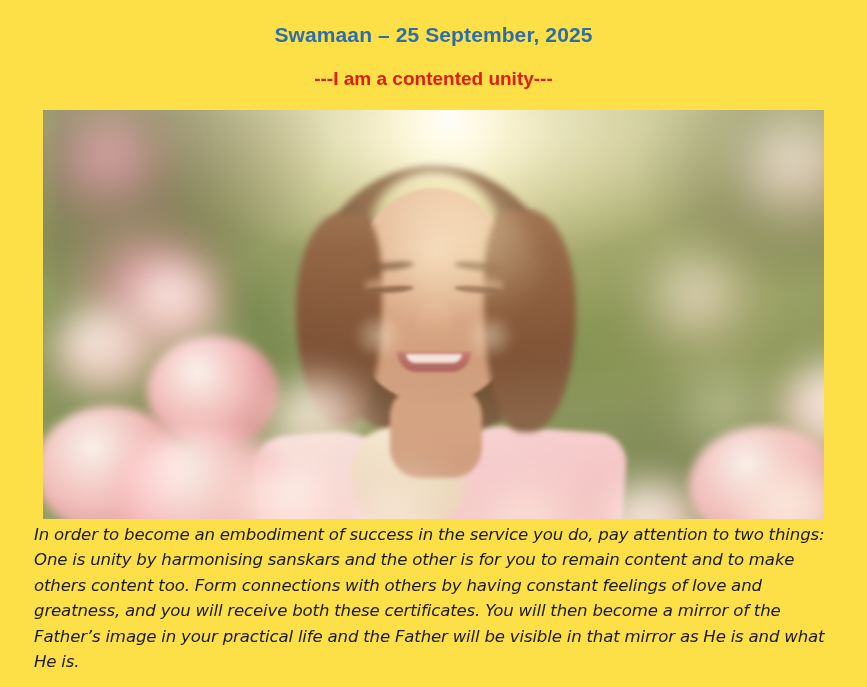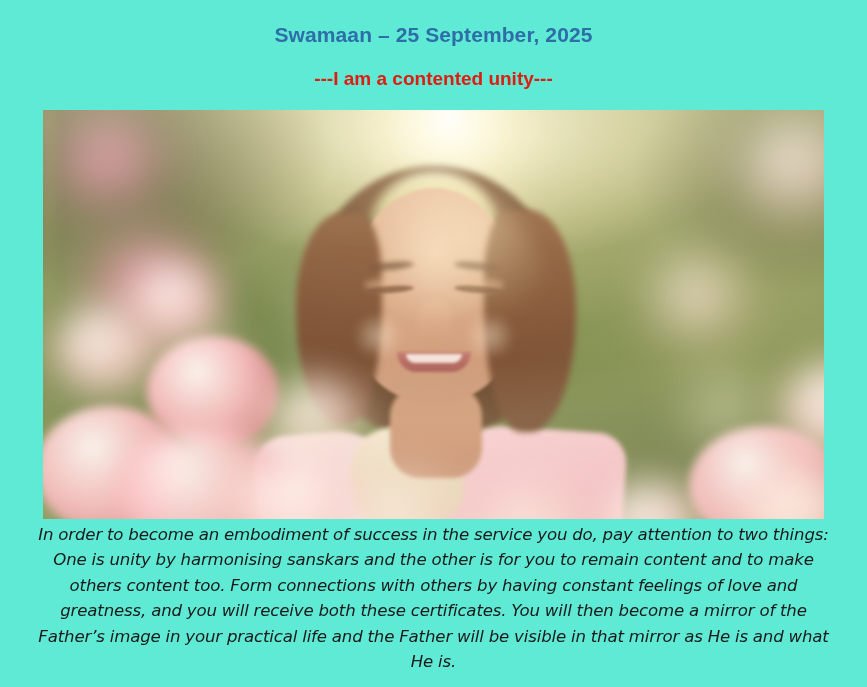--- a/index.html
+++ b/index.html
@@ -12,21 +12,21 @@
     width: 867px;
     height: 687px;
     overflow: hidden;
     font-family: "Liberation Sans", sans-serif;
     -webkit-font-smoothing: antialiased;
   }
   .page {
     width: 867px;
     height: 687px;
     position: relative;
-    background: #5eead4;
+    background: #fde047;
     box-sizing: border-box;
   }
 
   
   .title {
     position: absolute;
     left: 0;
     top: 22px;
     width: 867px;
     text-align: center;
@@ -325,21 +325,21 @@
     background:
       radial-gradient(ellipse 46% 40% at 50% 36%, rgba(0,0,0,0) 0%, rgba(0,0,0,0) 62%, rgba(255,238,206,0.10) 100%);
   }
 
   
   .quote {
     position: absolute;
     left: 34px;
     top: 522px;
     width: 799px;
-    text-align: center;
+    text-align: left;
     font-family: "DejaVu Sans", sans-serif;
     font-style: italic;
     font-size: 16.6px;
     line-height: 25.4px;
     color: #1a1a1a;
     letter-spacing: -0.15px;
     word-spacing: -0.2px;
   }
 </style>
 </head>

